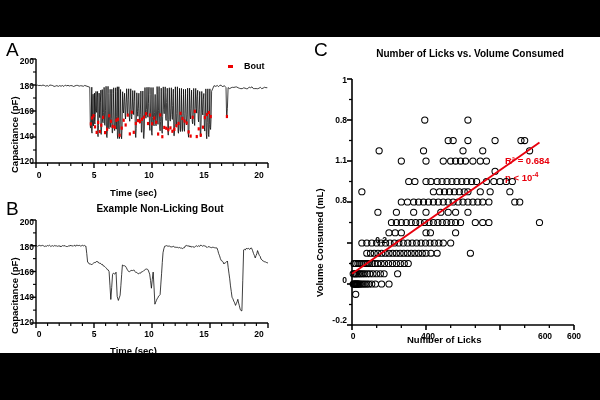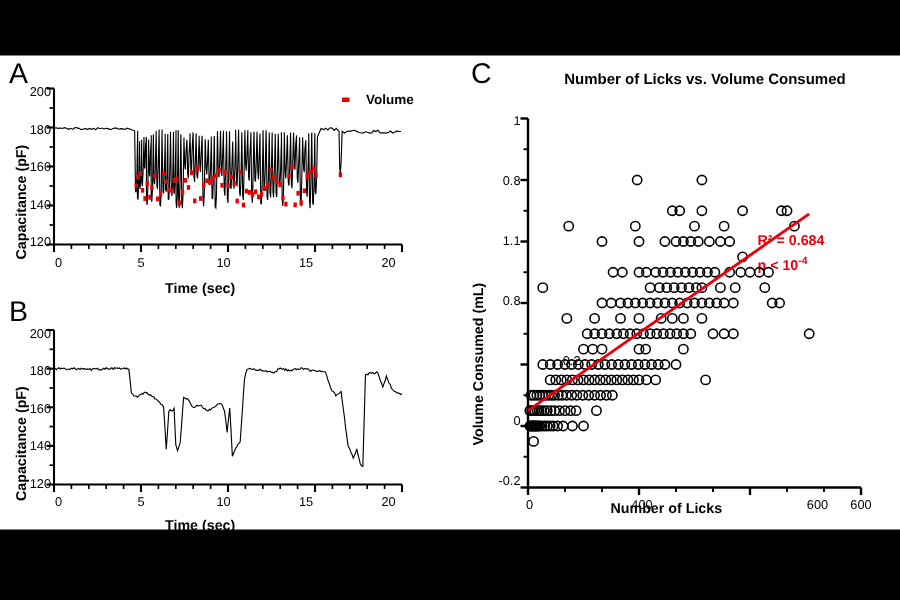--- a/index.html
+++ b/index.html
@@ -3,21 +3,21 @@
 <meta charset="utf-8">
 <style>
   html,body{margin:0;padding:0;background:#000;}
   body{width:600px;height:400px;overflow:hidden;font-family:"Liberation Sans",sans-serif;}
   #figure{position:absolute;left:0;top:37px;width:600px;height:316px;background:#ffffff;}
   .panel{position:absolute;}
   .panel-letter{position:absolute;font-size:19px;font-weight:400;color:#000;font-family:"Liberation Sans",sans-serif;line-height:1;}
   .panel-title{position:absolute;font-size:10px;font-weight:bold;color:#000;text-align:center;white-space:nowrap;}
   .axis-label{position:absolute;font-size:9.5px;font-weight:bold;color:#000;white-space:nowrap;}
   .ytitle{transform-origin:0 0;transform:rotate(-90deg);}
-  .tick-label{position:absolute;font-size:8.5px;font-weight:normal;color:#000;white-space:nowrap;text-align:right;}
+  .tick-label{position:absolute;font-size:8.5px;font-weight:bold;color:#000;white-space:nowrap;text-align:right;}
   .tick-label.xt{text-align:center;}
   .legend-text{position:absolute;font-size:9px;font-weight:bold;color:#000;white-space:nowrap;}
   .legend-mark{position:absolute;background:#ee0000;}
   .annot{position:absolute;font-size:9.5px;font-weight:bold;color:#e8000d;white-space:nowrap;}
   svg{display:block;overflow:visible;}
 </style>
 </head>
 <body>
 
 <div id="figure">
@@ -34,21 +34,21 @@
     <div class="tick-label" style="left:10px;top:94px;width:24px;">140</div>
     <div class="tick-label" style="left:10px;top:119px;width:24px;">120</div>
 
     <div class="tick-label xt" style="left:32px;top:133px;width:14px;">0</div>
     <div class="tick-label xt" style="left:87px;top:133px;width:14px;">5</div>
     <div class="tick-label xt" style="left:142px;top:133px;width:14px;">10</div>
     <div class="tick-label xt" style="left:197px;top:133px;width:14px;">15</div>
     <div class="tick-label xt" style="left:252px;top:133px;width:14px;">20</div>
 
     <div class="legend-mark" style="left:228px;top:28px;width:5px;height:3px;"></div>
-    <div class="legend-text" style="left:244px;top:24px;">Volume</div>
+    <div class="legend-text" style="left:244px;top:24px;">Bout</div>
 
     <svg id="svg-a" style="position:absolute;left:0;top:0;" width="300" height="170">
         <g>
           <line x1="36" y1="22" x2="36" y2="126" stroke="#000" stroke-width="1.4"></line>
           <line x1="36" y1="126" x2="268" y2="126" stroke="#000" stroke-width="1.4"></line>
           <line x1="36" y1="126" x2="31" y2="126" stroke="#000" stroke-width="1.4"></line>
           <line x1="36" y1="100" x2="31" y2="100" stroke="#000" stroke-width="1.4"></line>
           <line x1="36" y1="74" x2="31" y2="74" stroke="#000" stroke-width="1.4"></line>
           <line x1="36" y1="48" x2="31" y2="48" stroke="#000" stroke-width="1.4"></line>
           <line x1="36" y1="22" x2="31" y2="22" stroke="#000" stroke-width="1.4"></line>
@@ -141,20 +141,21 @@
           <rect x="205.75" y="75.91" width="2.2" height="3.2" fill="#ee0000"></rect>
           <rect x="207.84" y="73.95" width="2.2" height="3.2" fill="#ee0000"></rect>
           <rect x="209.58" y="77.95" width="2.2" height="3.2" fill="#ee0000"></rect>
           <rect x="225.82" y="77.90" width="2.2" height="3.2" fill="#ee0000"></rect>
         </g>
       </svg>
   </div>
 
   <div class="panel" style="left:0;top:162px;width:300px;height:154px;">
     <div class="panel-letter" style="left:6px;top:0px;">B</div>
+    <div class="panel-title" style="left:45px;top:4px;width:230px;">Example Non-Licking Bout</div>
 
     <div class="axis-label ytitle" style="left:9px;top:135px;">Capacitance (pF)</div>
     <div class="axis-label" style="left:110px;top:146px;">Time (sec)</div>
 
     <div class="tick-label" style="left:10px;top:18px;width:24px;">200</div>
     <div class="tick-label" style="left:10px;top:43px;width:24px;">180</div>
     <div class="tick-label" style="left:10px;top:68px;width:24px;">160</div>
     <div class="tick-label" style="left:10px;top:93px;width:24px;">140</div>
     <div class="tick-label" style="left:10px;top:118px;width:24px;">120</div>
 

